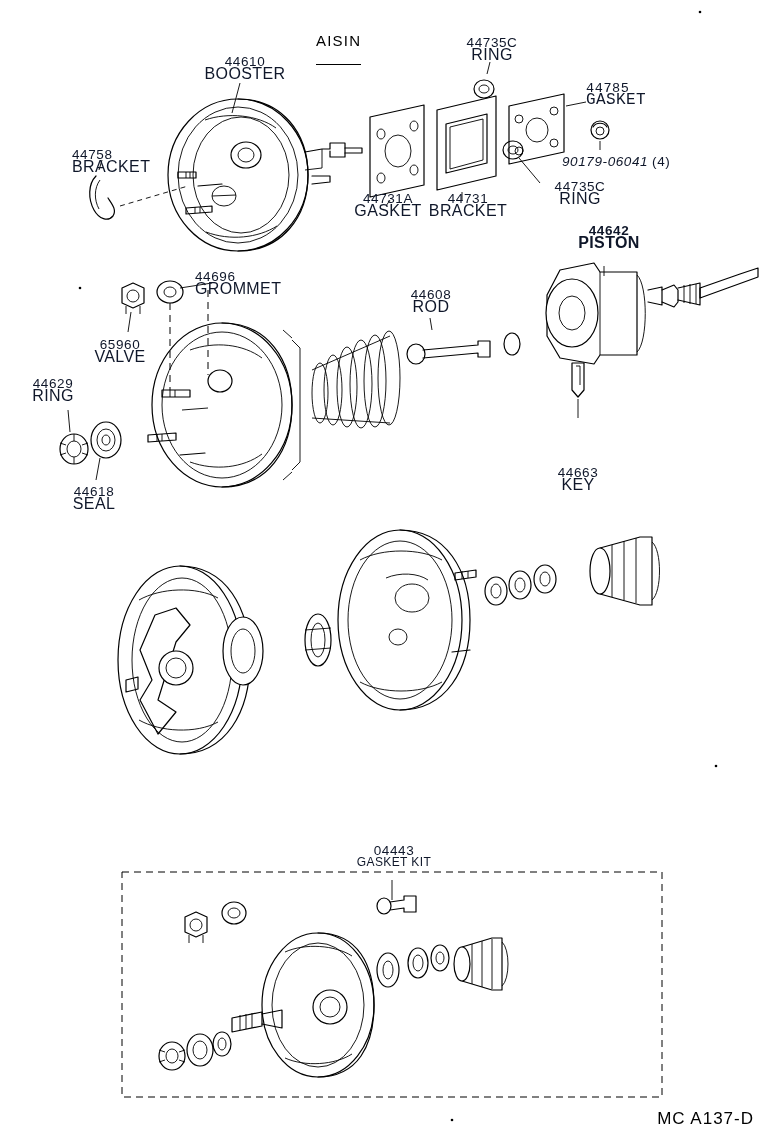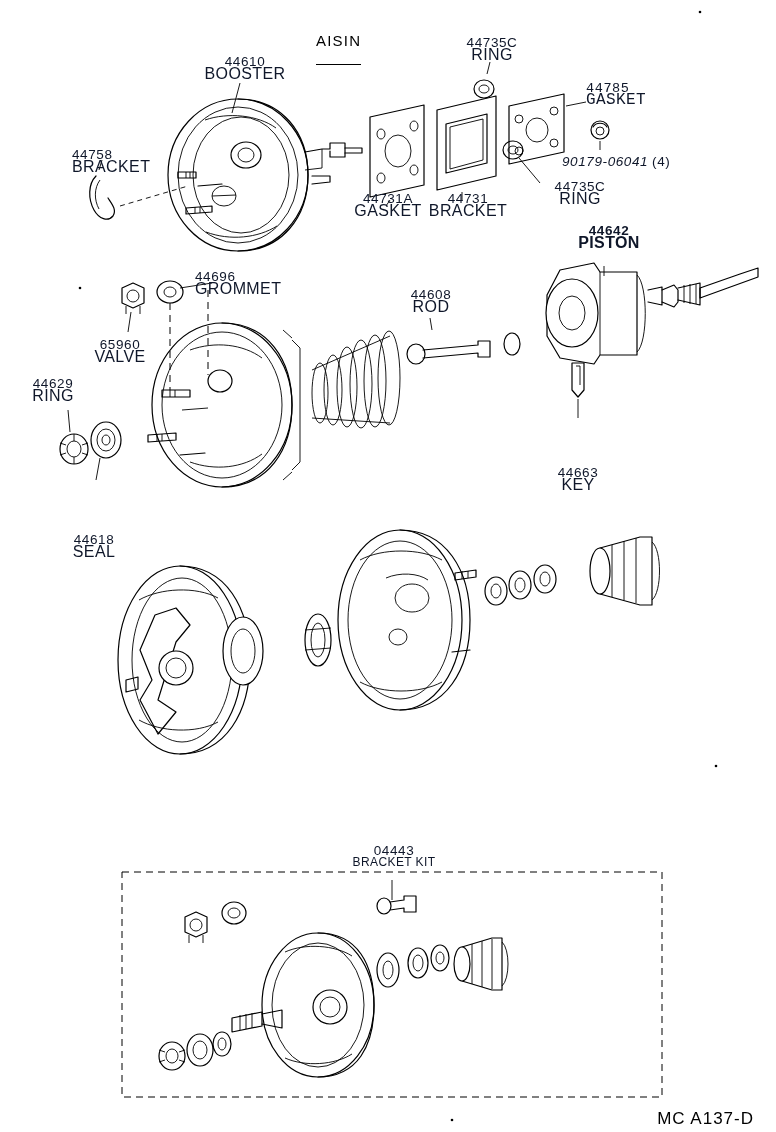--- a/index.html
+++ b/index.html
@@ -406,21 +406,21 @@
 <div class="lbl ctr" style="left:120px; top:338px;">
   <span class="num">65960</span>
   <span class="sub">VALVE</span>
 </div>
 
 <div class="lbl ctr" style="left:53px; top:377px;">
   <span class="num">44629</span>
   <span class="sub">RING</span>
 </div>
 
-<div class="lbl ctr" style="left:94px; top:485px;margin-top:48px;">
+<div class="lbl ctr" style="left:94px; top:485px;">
   <span class="num">44618</span>
   <span class="sub">SEAL</span>
 </div>
 
 <div class="lbl ctr" style="left:431px; top:288px;">
   <span class="num">44608</span>
   <span class="sub">ROD</span>
 </div>
 
 <div class="lbl ctr" style="left:609px; top:224px;font-weight:bold;">
@@ -428,16 +428,16 @@
   <span class="sub">PISTON</span>
 </div>
 
 <div class="lbl ctr" style="left:578px; top:420px;margin-top:46px;">
   <span class="num">44663</span>
   <span class="sub">KEY</span>
 </div>
 
 <div class="lbl ctr" style="left:394px; top:844px;">
   <span class="num">04443</span>
-  <span class="sub" style="font-size:12px;">BRACKET KIT</span>
+  <span class="sub" style="font-size:12px;">GASKET KIT</span>
 </div>
 
 <div class="footer" style="right:22px; top:1109px;">MC  A137-D</div>
 
 </body></html>

